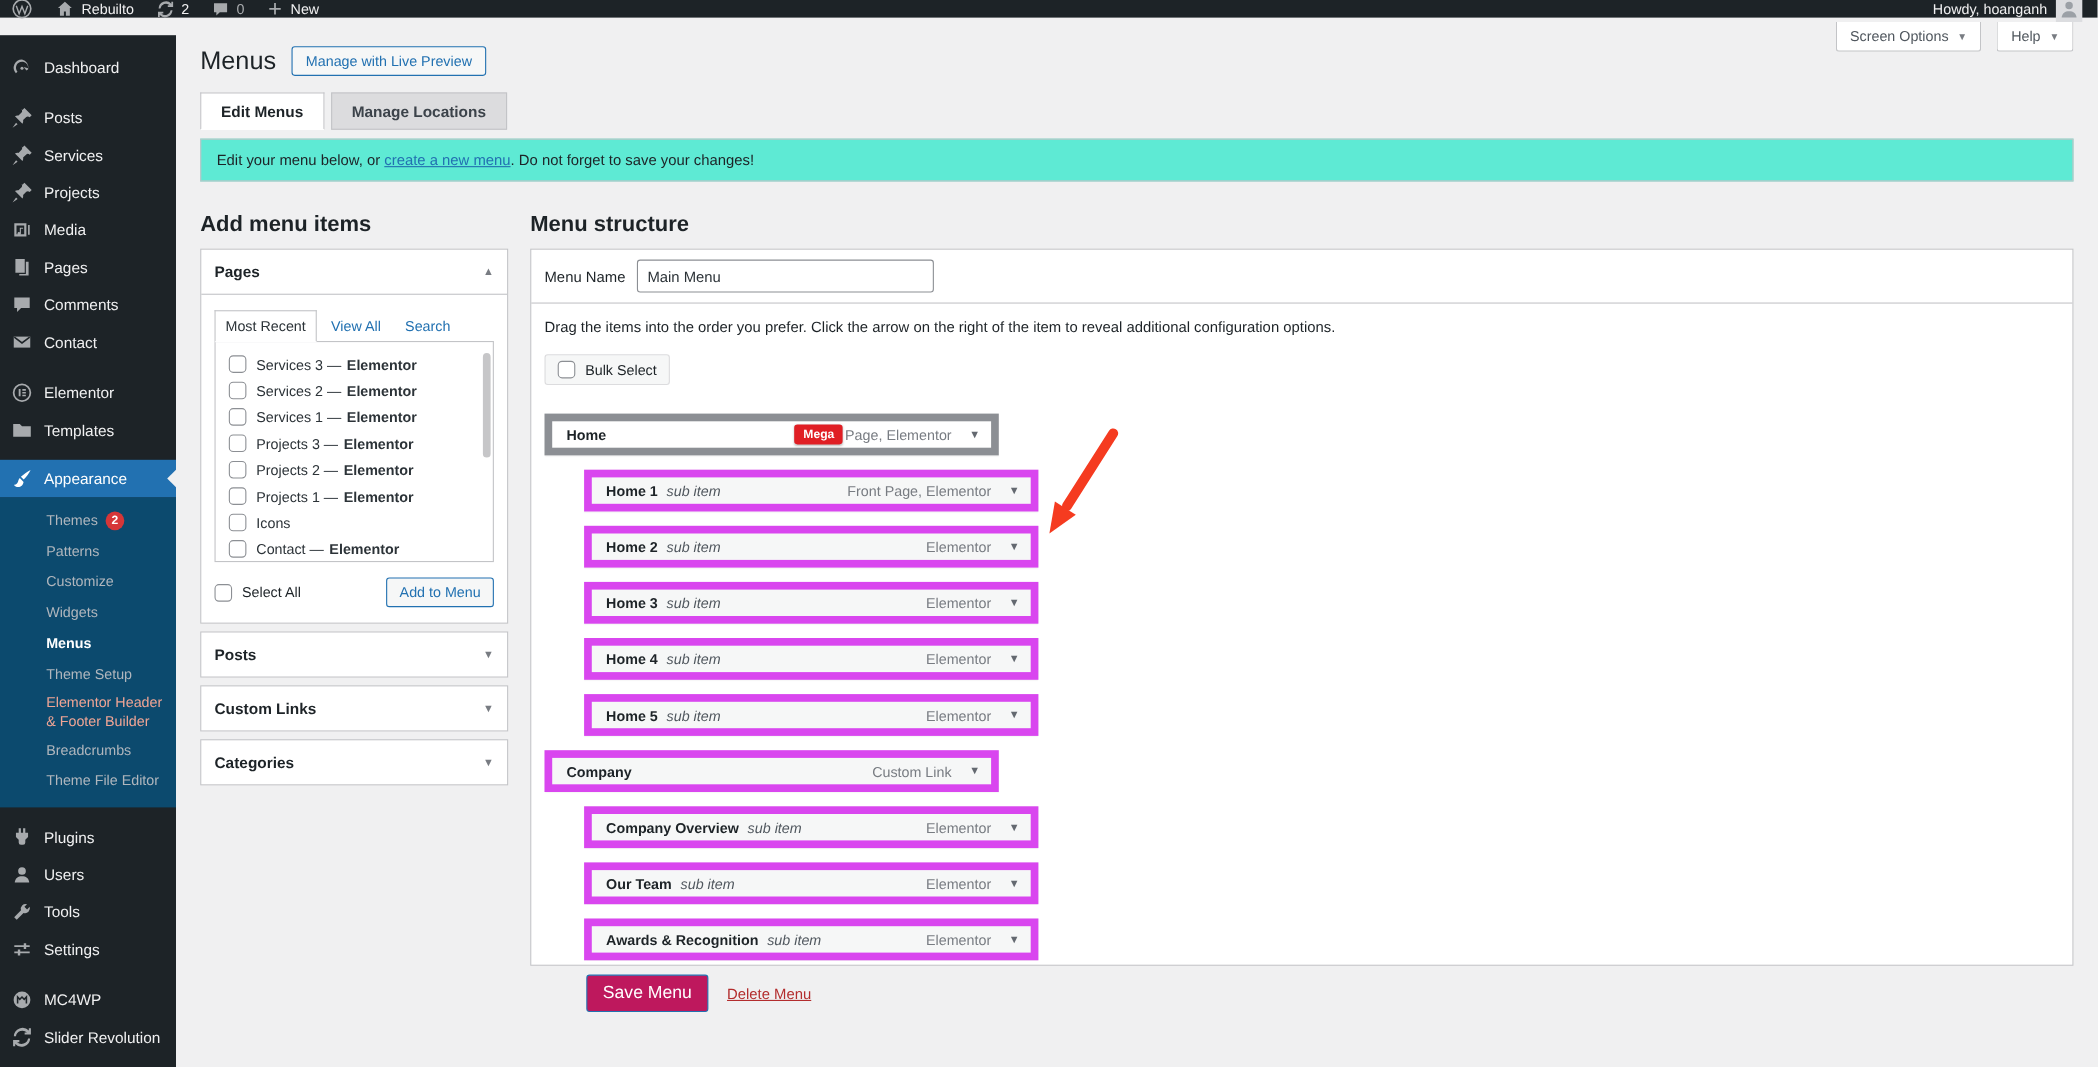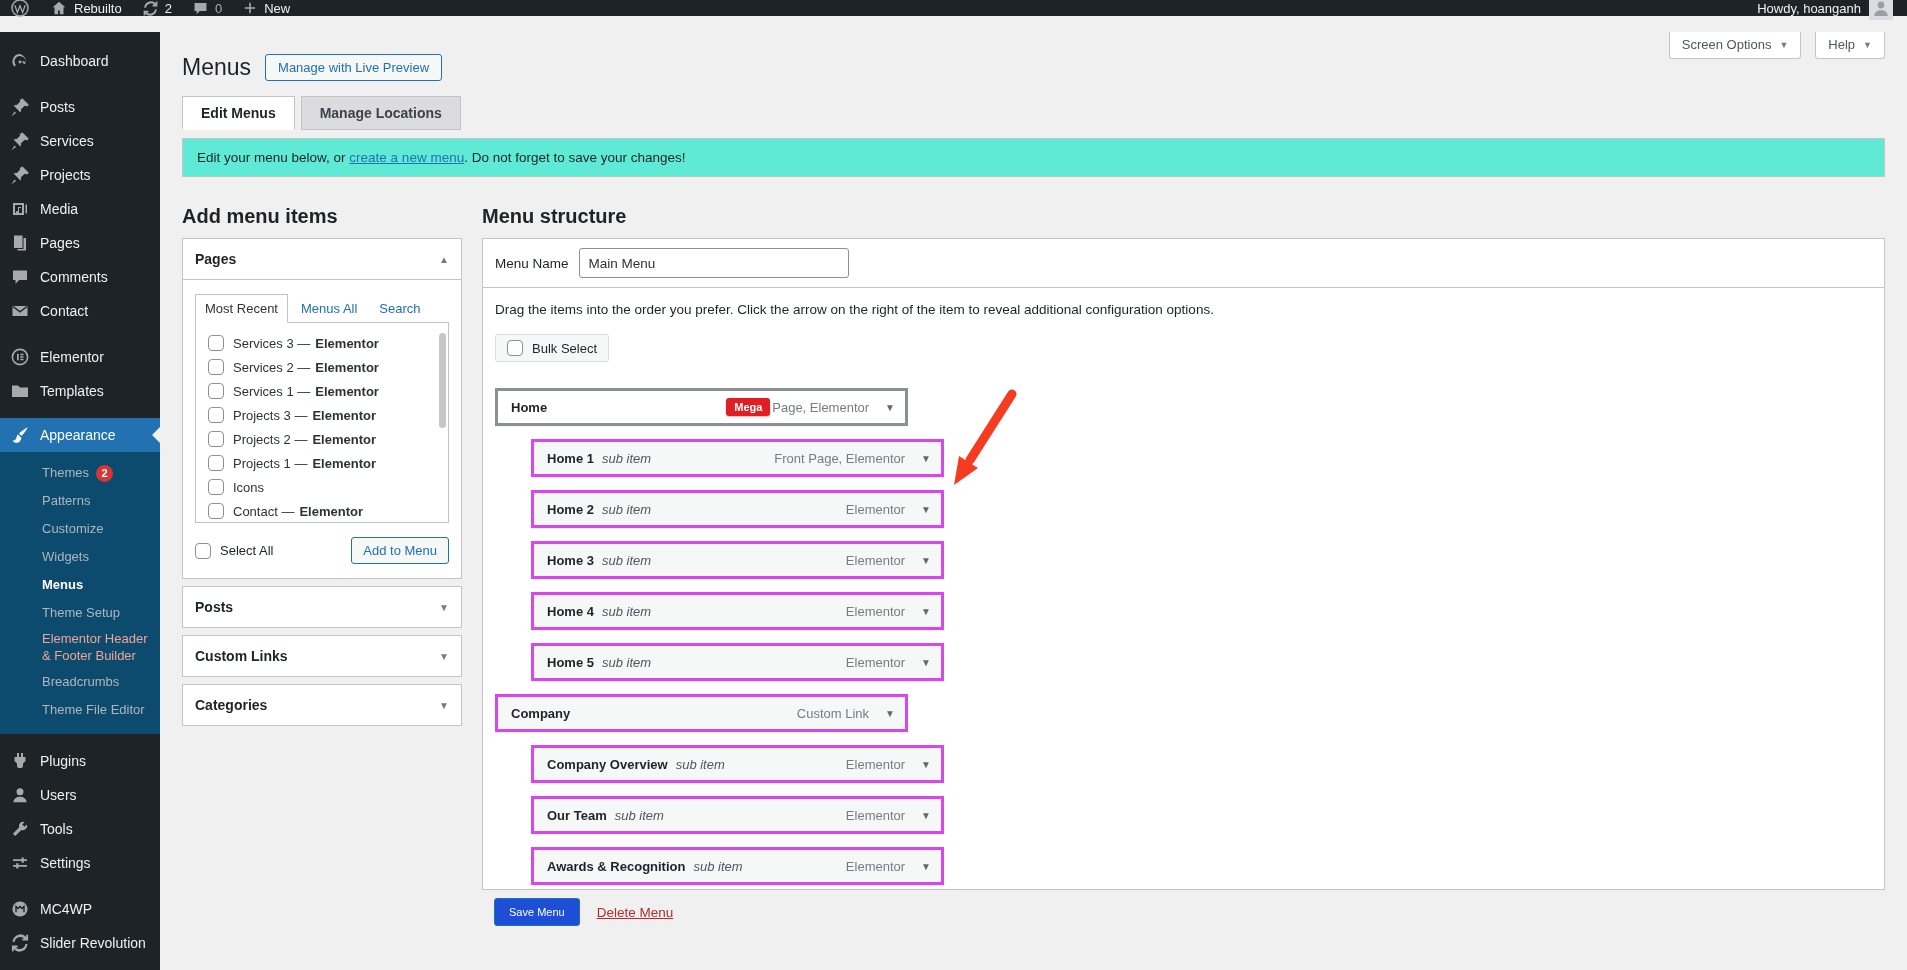--- a/index.html
+++ b/index.html
@@ -24,21 +24,21 @@
   .sb-item.active::after { content:""; position:absolute; right:0; top:50%; margin-top:-8px; border:8px solid transparent; border-right-color:#f0f0f1; }
   .sb-sep { height:12px; }
   .sb-sep-sm { height:10px; }
   .submenu { background:#0c4a6e; padding:7px 0 9px; }
   .submenu .sm-item { display:flex; align-items:center; min-height:28px; padding:4px 8px 4px 42px; color:#b0b6bd; font-size:13px; line-height:1.3; cursor:pointer; }
   .submenu .sm-item.current { color:#fff; font-weight:bold; }
   .submenu .sm-item.warm { color:#f0a595; }
   .sm-badge { display:inline-block; margin-left:7px; background:#d63638; color:#fff; border-radius:10px; font-size:11px; line-height:17px; min-width:17px; text-align:center; padding:0 4px; font-weight:bold; }
 
   
-  .content { position:absolute; left:160px; top:32px; width:1747px; height:938px; padding:0 22px; }
+  .content { position:absolute; left:160px; top:20px; width:1747px; height:938px; padding:0 22px; }
   .screen-meta { position:absolute; top:0; right:22px; display:flex; gap:14px; }
   .meta-btn { background:#fff; border:1px solid #c3c4c7; border-top:none; padding:5px 12px 6px; font-size:13px; color:#50575e; display:flex; align-items:center; gap:8px; cursor:pointer; border-radius:0 0 3px 3px; }
   .meta-caret { font-size:9px; color:#787c82; }
 
   .title-row { display:flex; align-items:center; gap:14px; padding-top:22px; }
   .page-title { font-size:23px; font-weight:400; color:#1d2327; }
   .live-preview-btn { background:#f6f7f7; border:1px solid #2271b1; color:#2271b1; border-radius:3px; padding:5px 12px; font-size:13px; cursor:pointer; }
 
   .nav-tabs { margin-top:15px; display:flex; }
   .nav-tab { border:1px solid #c3c4c7; background:#dcdcde; color:#3c434a; font-weight:bold; font-size:14px; padding:8px 18px; margin-right:6px; cursor:pointer; }
@@ -74,31 +74,31 @@
 
   
   .structure-box { background:#fff; border:1px solid #c3c4c7; }
   .name-row { display:flex; align-items:center; padding:9px 12px; border-bottom:1px solid #c3c4c7; }
   .name-label { font-size:13.5px; color:#1d2327; margin-right:10px; }
   .name-input { width:270px; height:30px; border:1px solid #8c8f94; border-radius:3px; padding:0 9px; font-size:13.5px; color:#2c3338; font-family:"Liberation Sans", sans-serif; }
   .box-body { padding:14px 16px 4px 12px; }
   .drag-hint { font-size:13.5px; color:#1d2327; }
   .bulk { display:inline-flex; align-items:center; gap:9px; margin-top:17px; border:1px solid #dcdcde; background:#f6f7f7; border-radius:3px; padding:5px 11px; cursor:pointer; }
   .menu-items { margin-top:26px; }
-  .mi-row { width:413px; height:38px; display:flex; align-items:center; padding:0 10px 0 13px; border:3px solid #d946ef; background:#f6f7f7; margin-bottom:13px; box-shadow:0 1px 1px rgba(0,0,0,.04); cursor:move; position:relative; }
+  .mi-row { width:413px; height:38px; display:flex; align-items:center; padding:0 10px 0 13px; border:7px solid #d946ef; background:#f6f7f7; margin-bottom:13px; box-shadow:0 1px 1px rgba(0,0,0,.04); cursor:move; position:relative; }
   .mi-row.top0 { background:#fff; border-color:#8c8f94; }
   .mi-row.sub { margin-left:36px; }
   .mi-title { font-weight:bold; font-size:13px; color:#1d2327; }
   .mi-sub { font-style:italic; color:#50575e; margin-left:8px; }
   .mi-meta-wrap { margin-left:auto; position:relative; display:flex; align-items:center; }
   .mi-meta { color:#787c82; font-size:13px; }
   .mega-badge { position:absolute; left:-12px; top:50%; transform:translateY(-50%); background:#e01e24; color:#fff; font-size:11px; font-weight:bold; padding:3px 8px; border-radius:3px; z-index:5; box-shadow:0 1px 2px rgba(0,0,0,.25); }
   .mi-caret { color:#646970; font-size:10px; margin-left:16px; cursor:pointer; }
   .structure-foot { margin-top:8px; display:flex; align-items:center; gap:17px; padding-left:12px; }
-  .save-btn { background:#1d4ed8; border:1px solid #2271b1; color:#fff; border-radius:3px; padding:7px 14px; font-size:11px; cursor:pointer; }
+  .save-btn { background:#be185d; border:1px solid #2271b1; color:#fff; border-radius:3px; padding:7px 14px; font-size:16px; cursor:pointer;margin-left:39px; }
   .delete-link { color:#b32d2e; text-decoration:underline; font-size:13.5px; cursor:pointer; }
 
   .annotation-arrow { position:absolute; left:938px; top:382px; z-index:40; pointer-events:none; }
 </style>
 </head>
 <body>
 
 <div class="admin-bar">
   <div class="ab-item">
     <span class="ab-icon">
@@ -370,21 +370,21 @@
       <div class="section-h">Add menu items</div>
 
       <div class="panel">
         <div class="panel-head">
           <span>Pages</span>
           <span class="panel-caret">▲</span>
         </div>
         <div class="panel-body">
           <div class="pl-tabs">
             <span class="pl-tab active">Most Recent</span>
-            <span class="pl-tab">Menus All</span>
+            <span class="pl-tab">View All</span>
             <span class="pl-tab">Search</span>
           </div>
           <div class="pl-list">
             <label class="pl-item">
                 <span class="cb"></span>
                 <span class="pl-label">Services 3 —</span>
                 <span class="pl-bold">Elementor</span>
               </label>
             <label class="pl-item">
                 <span class="cb"></span>

